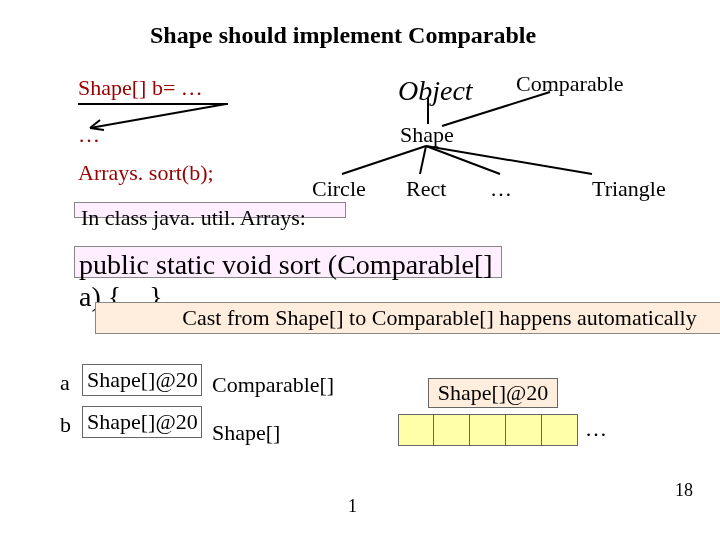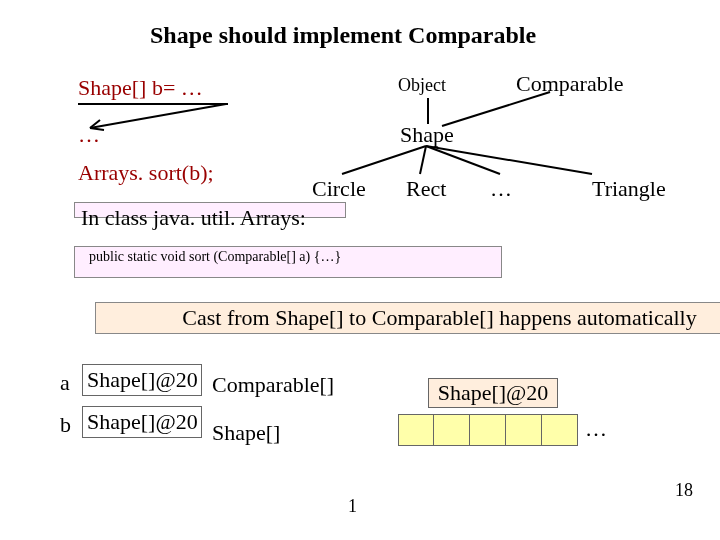--- a/index.html
+++ b/index.html
@@ -3,29 +3,29 @@
 <meta charset="utf-8">
 <style>
   * { margin:0; padding:0; box-sizing:border-box; }
   body { font-family:"Times New Roman",serif; background:#fff; color:#000; width:720px; height:540px; position:relative; overflow:hidden; }
   .abs { position:absolute; }
   .title { font-size:24px; font-weight:bold; top:22px; left:150px;text-align:center; }
   .code { font-size:22px; color:#900; }
   .codeA { top:75px; left:78px; }
   .codeB { top:122px; left:78px; }
   .codeC { top:160px; left:78px; }
-  .objText   { font-size:18px; top:75px;  left:398px; }
+  .objText   { font-size:28px; top:75px;  left:398px;font-style:italic; }
   .compText  { font-size:22px; top:71px;  left:516px; }
   .shapeNode { font-size:22px; top:122px; left:400px; }
   .circle    { font-size:22px; top:176px; left:312px; }
   .rect      { font-size:22px; top:176px; left:406px; }
   .ell1      { font-size:22px; top:176px; left:490px; }
   .tri       { font-size:22px; top:176px; left:592px;text-align:center; }
   .box1 { top:202px; left:74px; width:272px; height:16px; background:#fef; border:1px solid #888; font-size:22px; padding:2px 6px; }
-  .box2 { top:246px; left:74px; width:428px; height:32px; background:#fef; border:1px solid #888; font-size:14px; padding:2px 14px; }
+  .box2 { top:246px; left:74px; width:428px; height:32px; background:#fef; border:1px solid #888; font-size:28px; padding:2px 4px; }
   .box3 { top:302px; left:95px; width:689px; height:32px; background:#fed; border:1px solid #888; font-size:22px; padding:2px 6px; text-align:center; }
   .aLbl { top:370px; left:60px; font-size:22px; }
   .bLbl { top:412px; left:60px; font-size:22px; }
   .valBox { width:120px; height:32px; border:1px solid #666; font-size:22px; padding:2px 4px; background:#fff; }
   .valA { top:364px; left:82px; }
   .valB { top:406px; left:82px; }
   .compArr { top:372px; left:212px; font-size:22px;text-align:center; }
   .shpArr  { top:420px; left:212px; font-size:22px; }
   .objHead { position:absolute; top:378px; left:428px; width:130px; height:30px; background:#fed; border:1px solid #666; font-size:22px; text-align:center; padding:1px 0; }
   .cells   { position:absolute; top:414px; left:398px; display:flex; }

